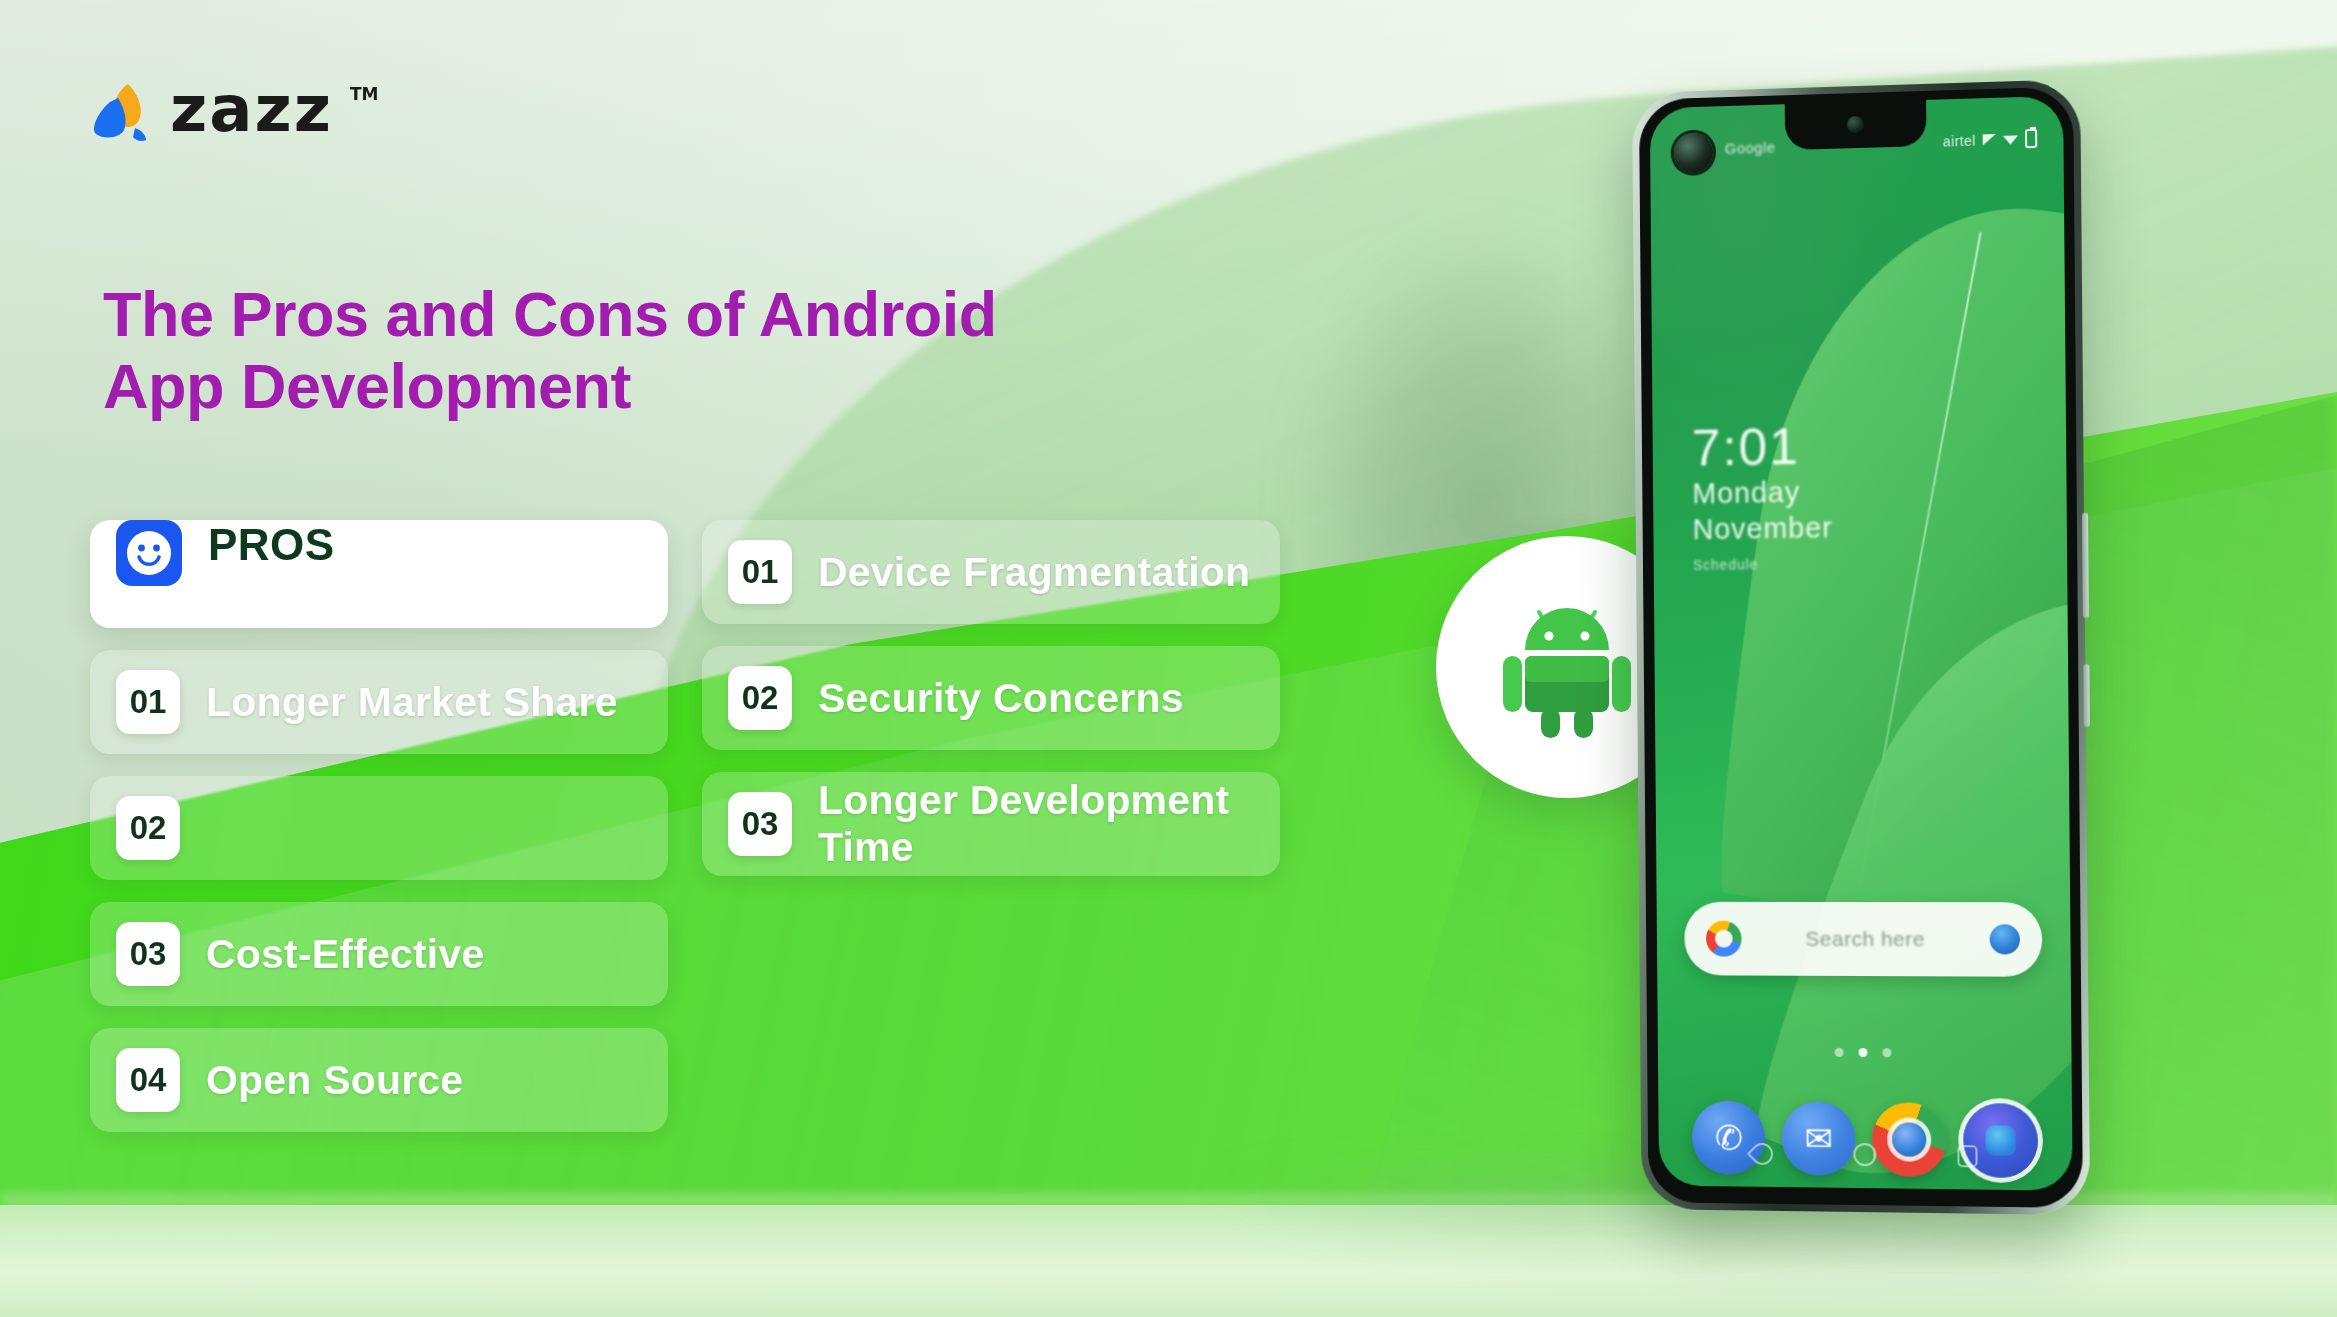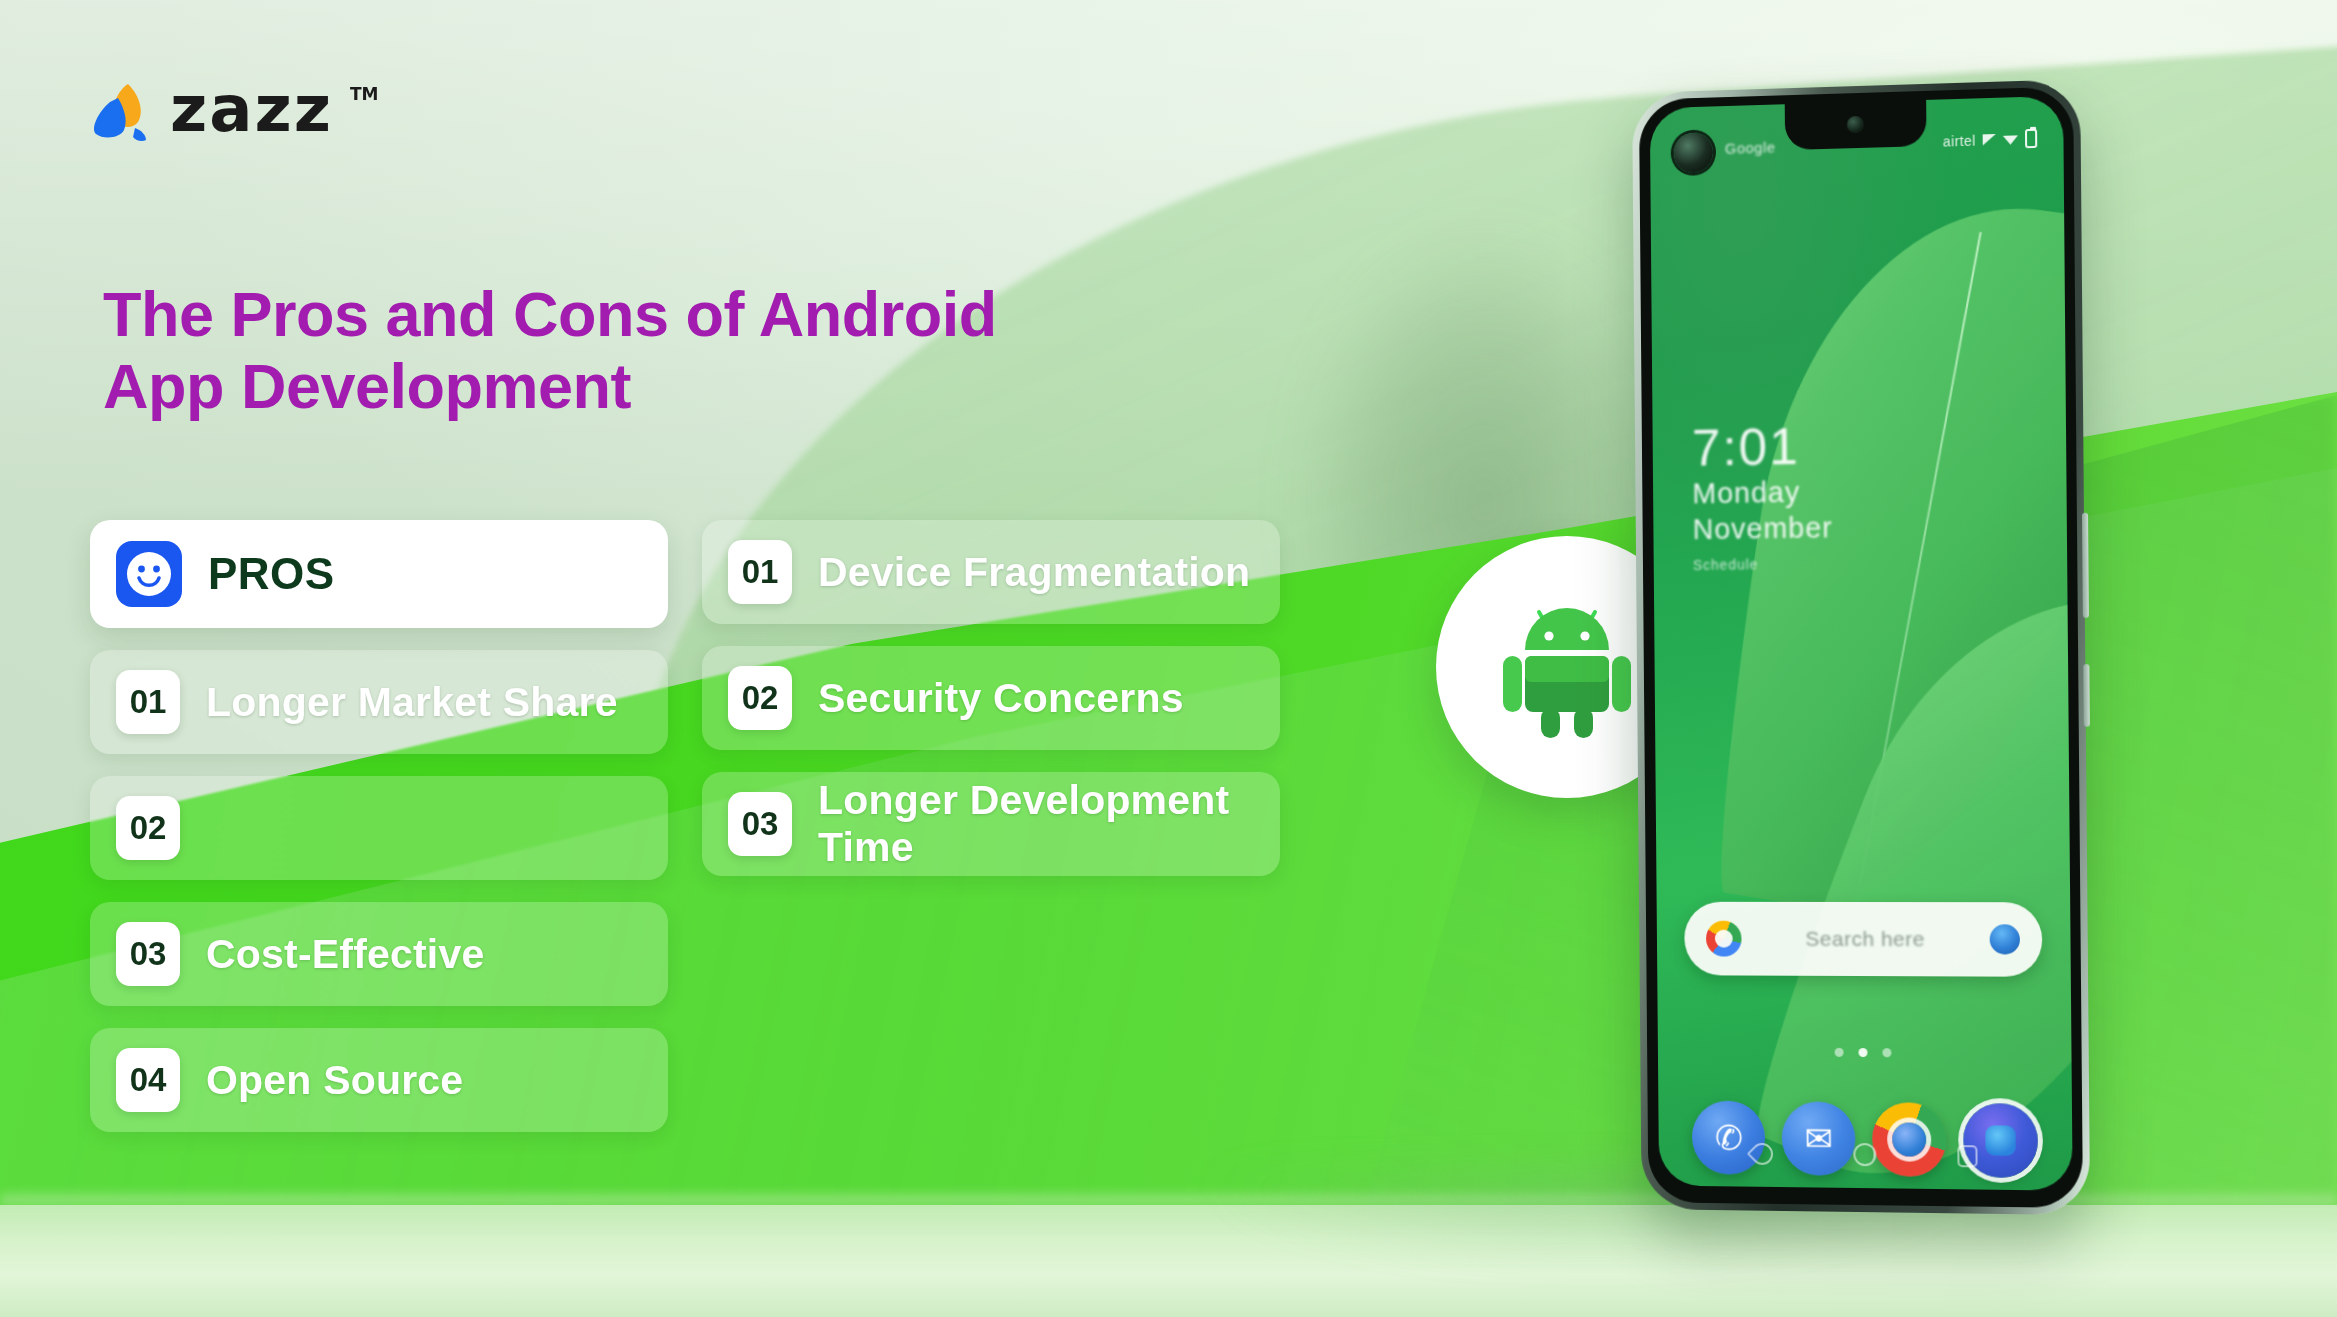--- a/index.html
+++ b/index.html
@@ -94,21 +94,21 @@
     position:absolute; left:90px; top:278px; width:1060px;
     font-size:63px; line-height:1.15; font-weight:bold; color:#a21caf; letter-spacing:-.5px;margin-left:13px;
   }
 
   
   .cols { position:absolute; left:90px; top:520px; width:1190px; display:flex; gap:34px; }
   .col { width:578px; display:flex; flex-direction:column; gap:22px; }
 
   .head-card {
     height:108px; background:#ffffff; border-radius:20px;
-    display:flex; align-items:center; gap:26px; padding:0 26px;
+    display:flex; align-items:flex-start; gap:26px; padding:0 26px;
     box-shadow:0 10px 26px rgba(30,70,30,.14);
   }
   .head-ico { width:66px; height:66px; border-radius:16px; flex:none; position:relative; }
   .head-ico.pros { background:#1a56f0; }
   .head-ico.cons { background:#f2454a; }
   .head-label { font-size:44px; font-weight:bold; color:#0d3a1c; letter-spacing:.5px; }
 
   .row {
     height:104px; border-radius:20px;
     background:rgba(255,255,255,.22);

